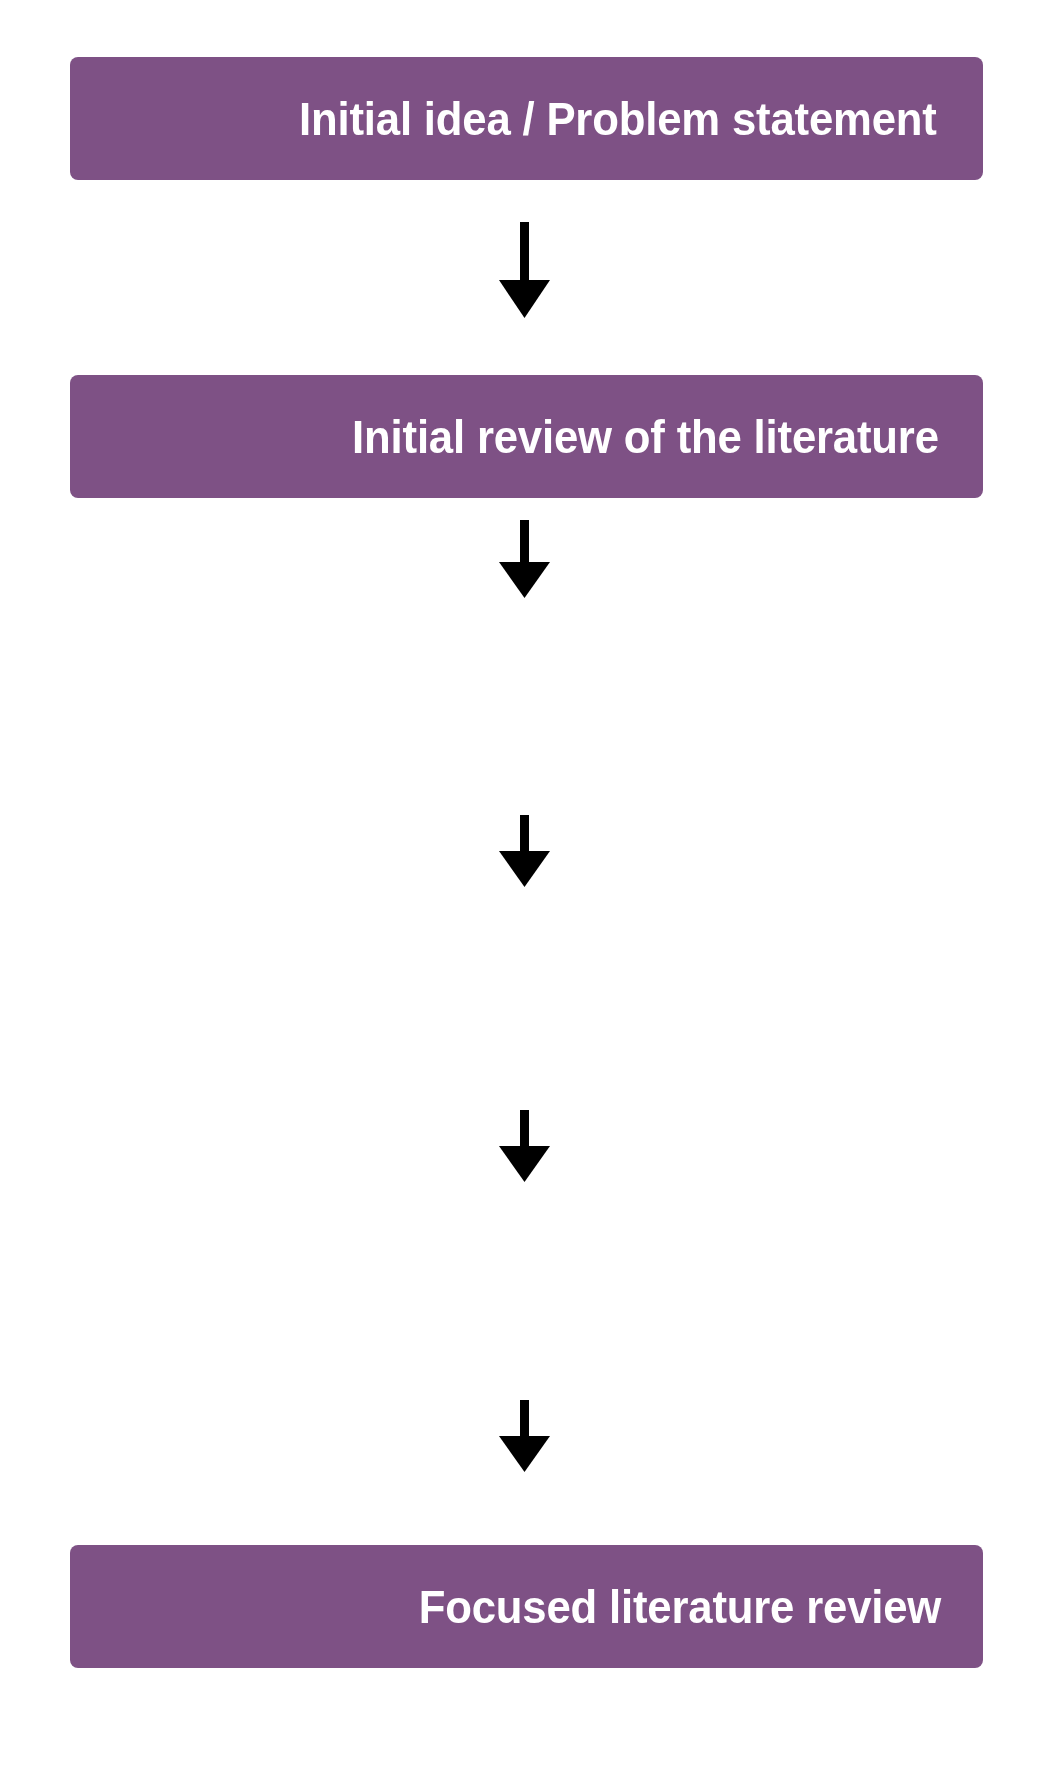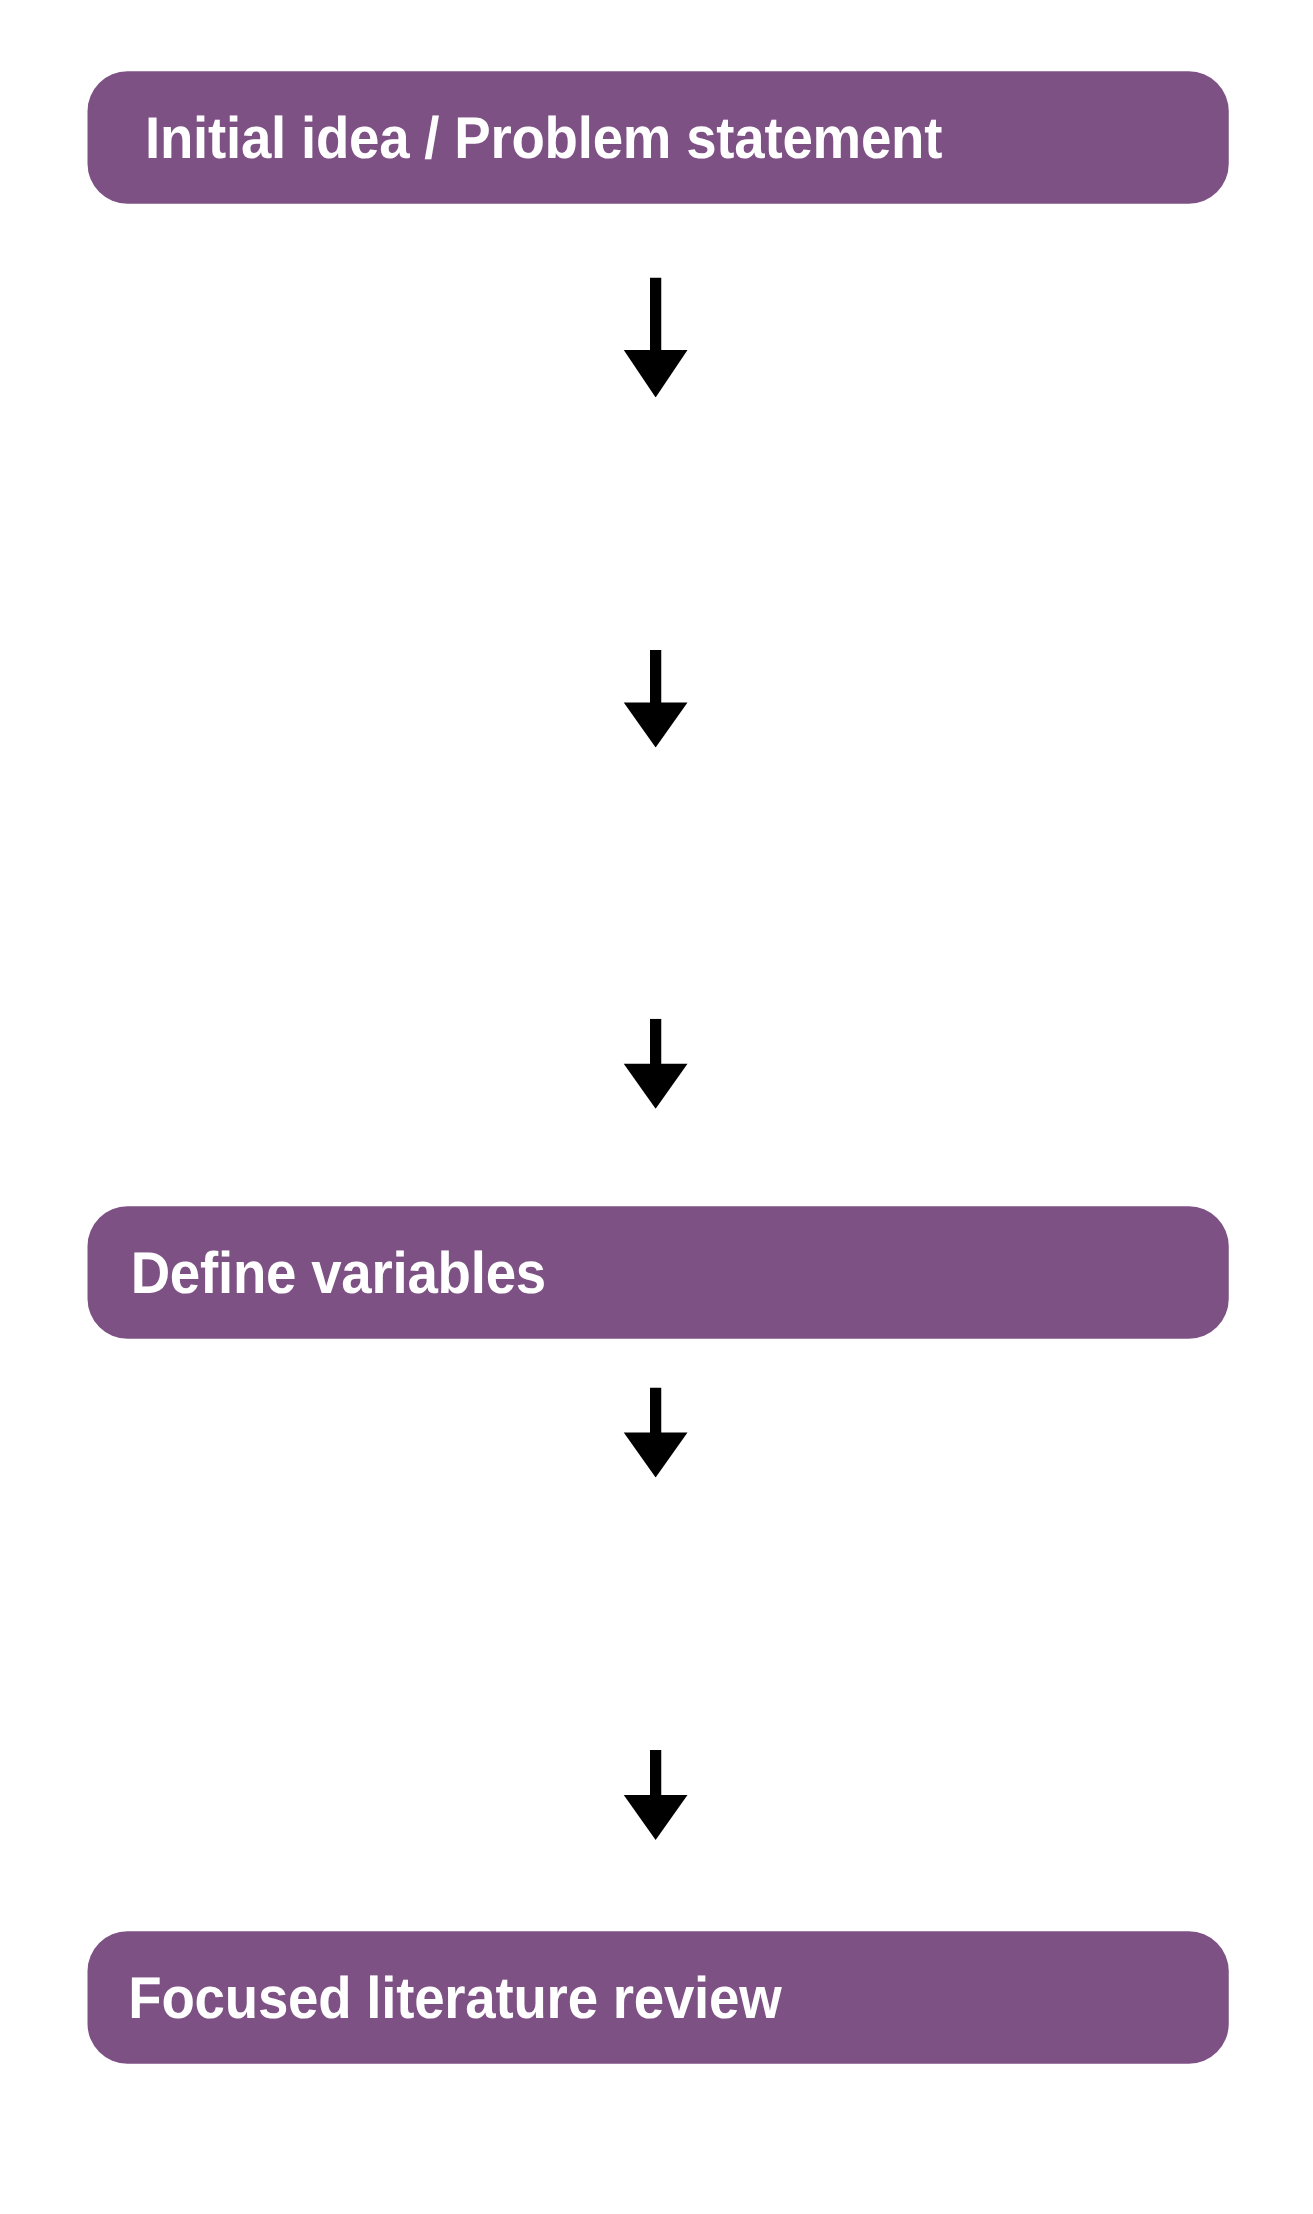--- a/index.html
+++ b/index.html
@@ -16,26 +16,26 @@
     width: 1050px;
     height: 1771px;
     background: #ffffff;
     overflow: hidden;
     margin: 0 auto;
   }
   .flow-node {
     position: absolute;
     left: 70px;
     width: 913px;
-    height: 106px;
+    height: 123px;
     background: #7e5185;
-    border-radius: 32px;
+    border-radius: 8px;
     display: flex;
     align-items: center;
-    justify-content: flex-start;
+    justify-content: flex-end;
     box-sizing: border-box;
     padding: 0 22px;
   }
   .flow-node-label {
     color: #ffffff;
     font-family: "Liberation Sans", "DejaVu Sans", sans-serif;
     font-weight: bold;
     font-size: 47px;
     line-height: 1.05;
     letter-spacing: -0.2px;
@@ -78,39 +78,39 @@
     <span class="flow-node-label">Initial idea / Problem statement</span>
   </div>
 
   <div class="flow-arrow arrow-0">
     <svg width="1050" height="96" viewBox="0 0 1050 96" xmlns="http://www.w3.org/2000/svg">
       <rect x="520" y="0" width="9" height="62" fill="#000000"></rect>
       <polygon points="499,58 550,58 524.5,96" fill="#000000"></polygon>
     </svg>
   </div>
 
+  <div class="flow-node node-1">
+    <span class="flow-node-label">Initial review of the literature</span>
+  </div>
 
   <div class="flow-arrow arrow-1">
     <svg width="1050" height="78" viewBox="0 0 1050 78" xmlns="http://www.w3.org/2000/svg">
       <rect x="520" y="0" width="9" height="46" fill="#000000"></rect>
       <polygon points="499,42 550,42 524.5,78" fill="#000000"></polygon>
     </svg>
   </div>
 
 
   <div class="flow-arrow arrow-2">
     <svg width="1050" height="72" viewBox="0 0 1050 72" xmlns="http://www.w3.org/2000/svg">
       <rect x="520" y="0" width="9" height="40" fill="#000000"></rect>
       <polygon points="499,36 550,36 524.5,72" fill="#000000"></polygon>
     </svg>
   </div>
 
-  <div class="flow-node node-3">
-    <span class="flow-node-label">Define variables</span>
-  </div>
 
   <div class="flow-arrow arrow-3">
     <svg width="1050" height="72" viewBox="0 0 1050 72" xmlns="http://www.w3.org/2000/svg">
       <rect x="520" y="0" width="9" height="40" fill="#000000"></rect>
       <polygon points="499,36 550,36 524.5,72" fill="#000000"></polygon>
     </svg>
   </div>
 
 
   <div class="flow-arrow arrow-4">

